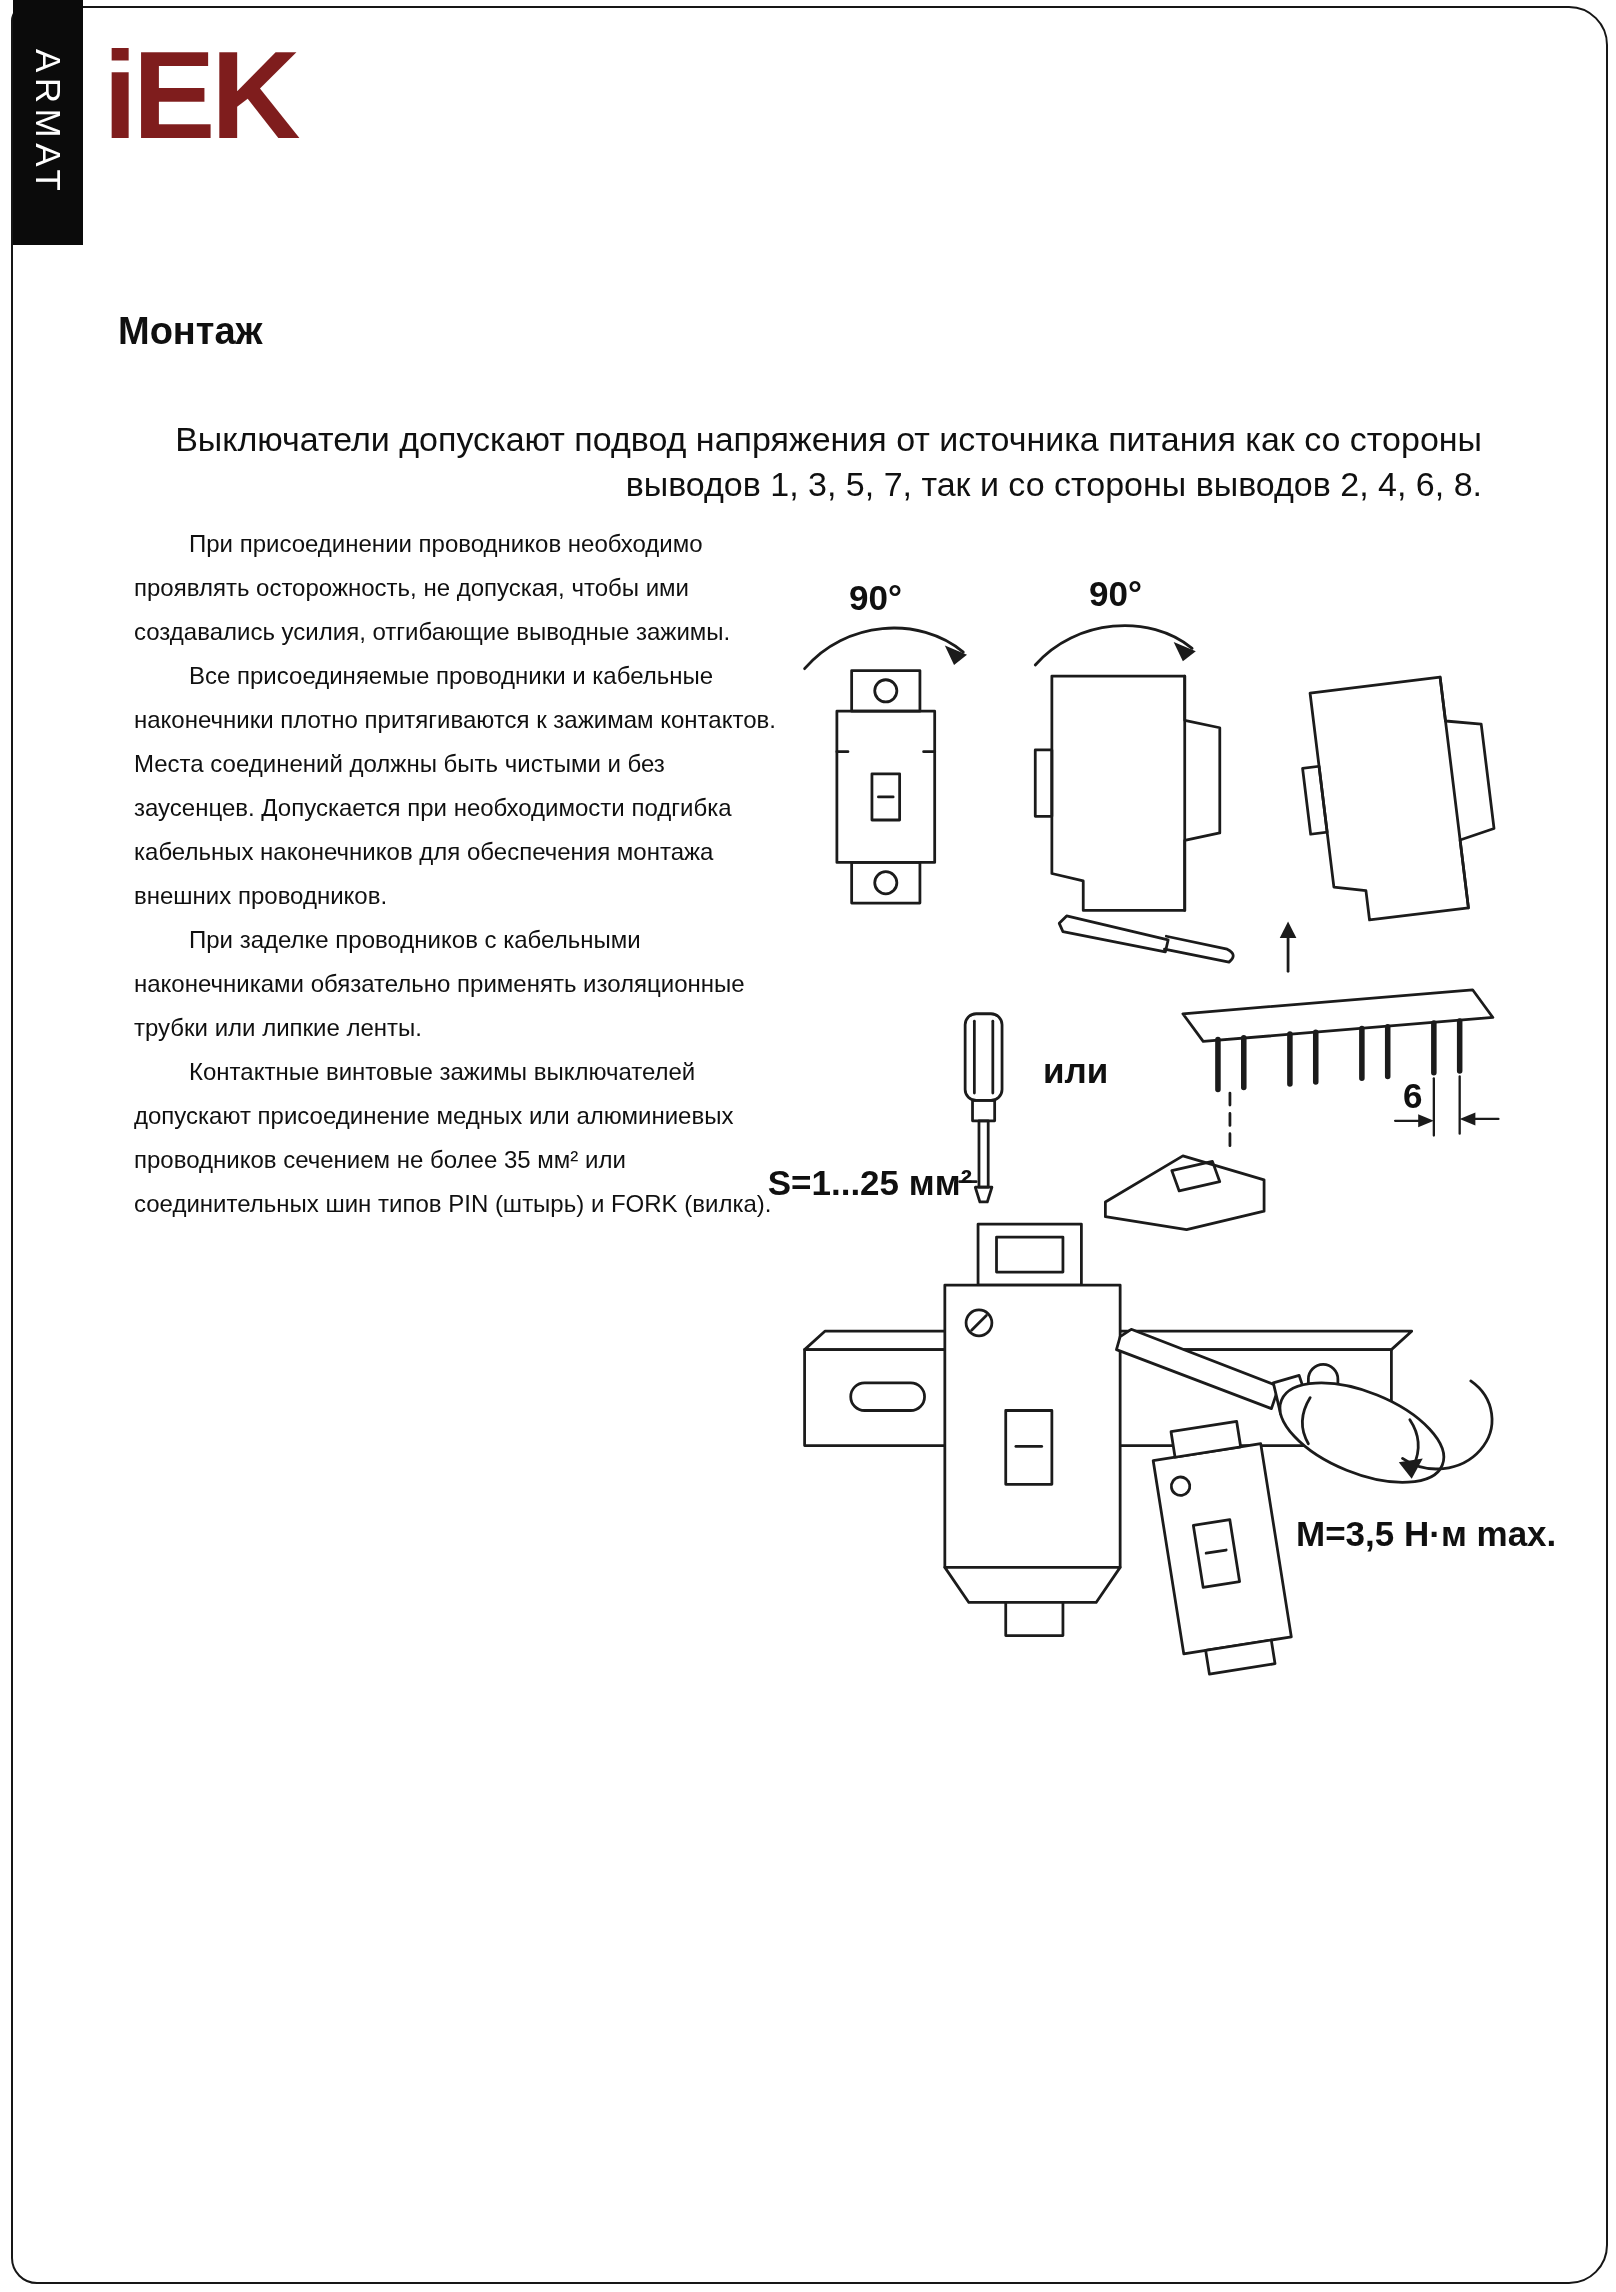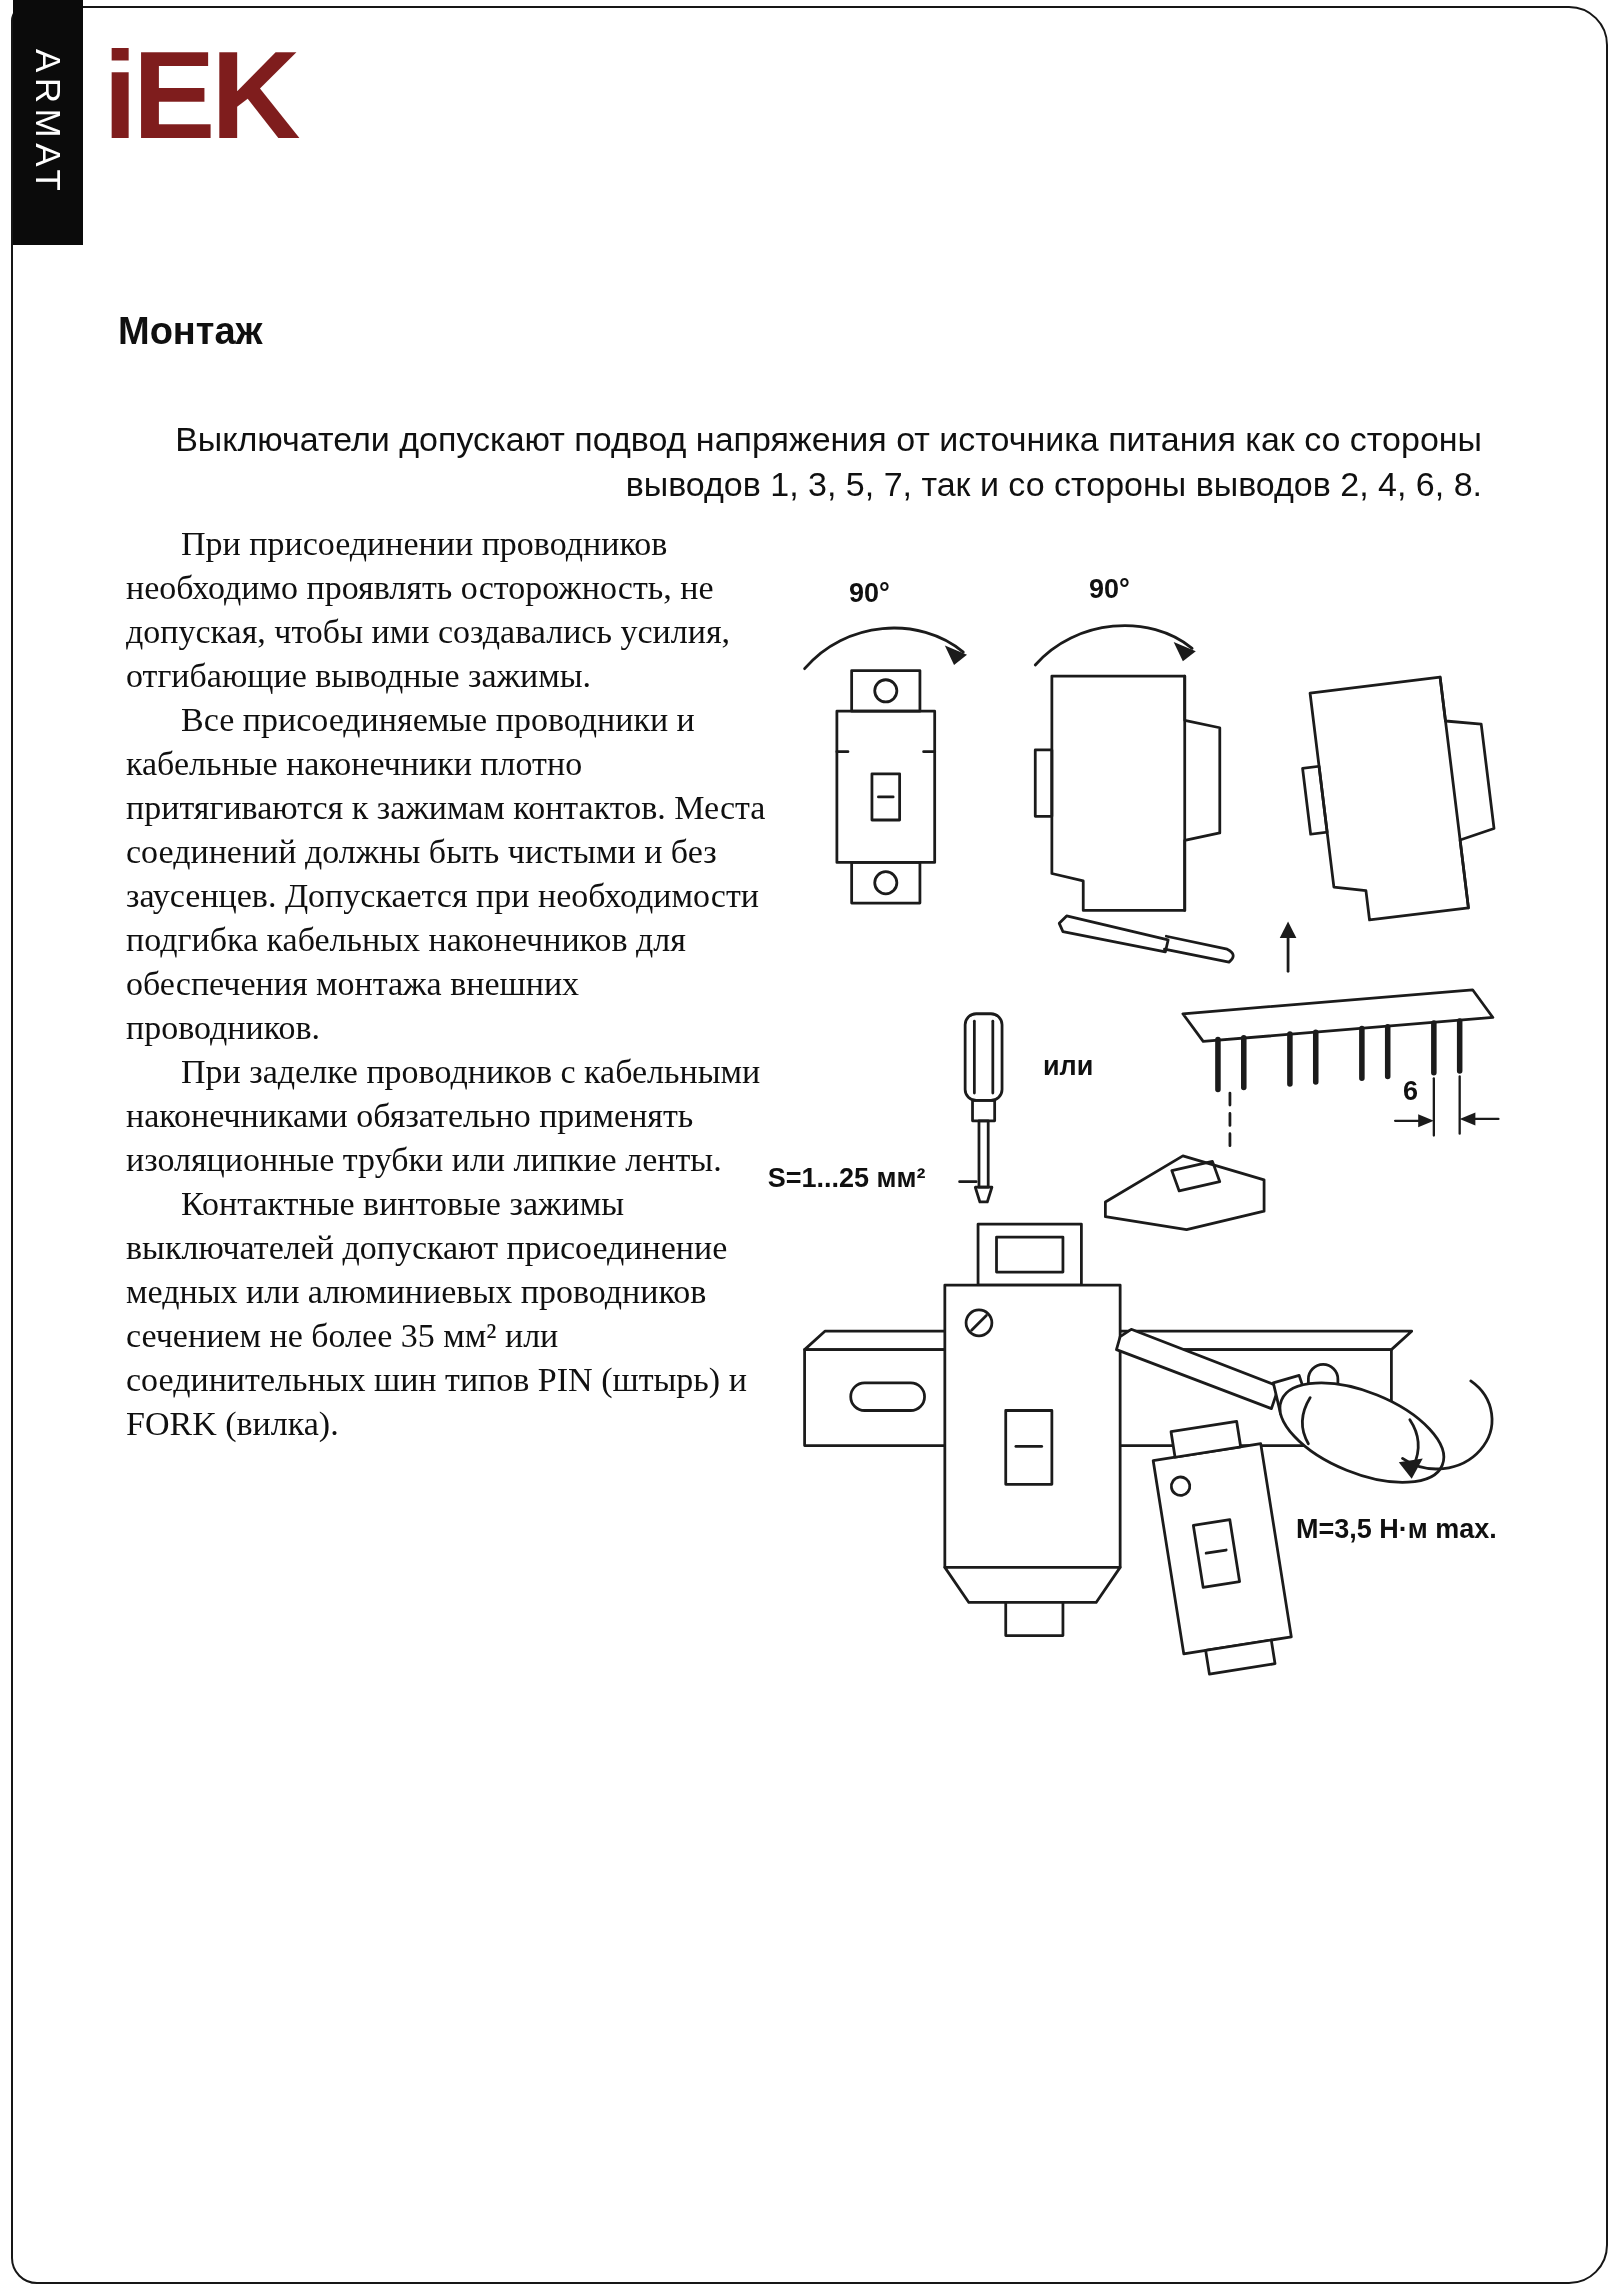--- a/index.html
+++ b/index.html
@@ -24,28 +24,28 @@
   .logo {
     position:absolute; left:103px; top:33px; font-size:124px; line-height:1;
     font-weight:800; letter-spacing:-4.6px; color:#7f1d1d;
   }
   .heading { position:absolute; left:118px; top:310px; font-size:38px; font-weight:700; }
   .intro {
     position:absolute; left:118px; top:417px; width:1364px;
     font-size:34px; line-height:45px; text-indent:55px;text-align:right;
   }
   .text-col {
-    position:absolute; left:126px; top:522px; width:646px;
-    font-size:34px; line-height:44px;font-family:Liberation Serif, serif;
+    position:absolute; left:134px; top:522px; width:646px;
+    font-size:24px; line-height:44px;
   }
   .text-col p { text-indent:55px; }
   .figures { position:absolute; left:764px; top:554px; width:835px; height:1200px; }
   .figures svg { position:absolute; left:0; top:0; }
   .fig-label {
-    position:absolute; font-size:27px; font-weight:700; white-space:nowrap; color:#101010;
+    position:absolute; font-size:35px; font-weight:700; white-space:nowrap; color:#101010;
   }
 </style>
 </head>
 <body>
 
 <div class="page">
   <div class="frame"></div>
 
   <div class="brand-bar">
     <span class="brand-text">ARMAT</span>

